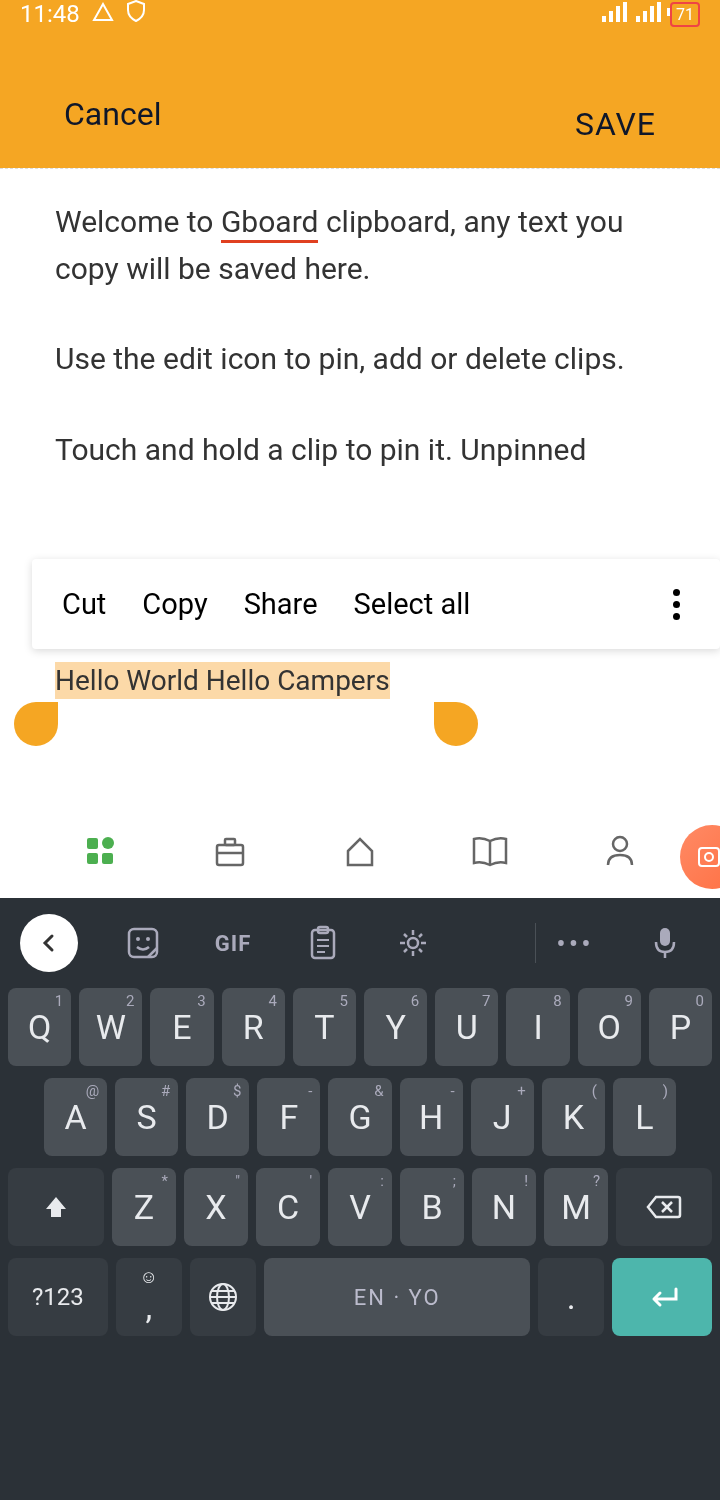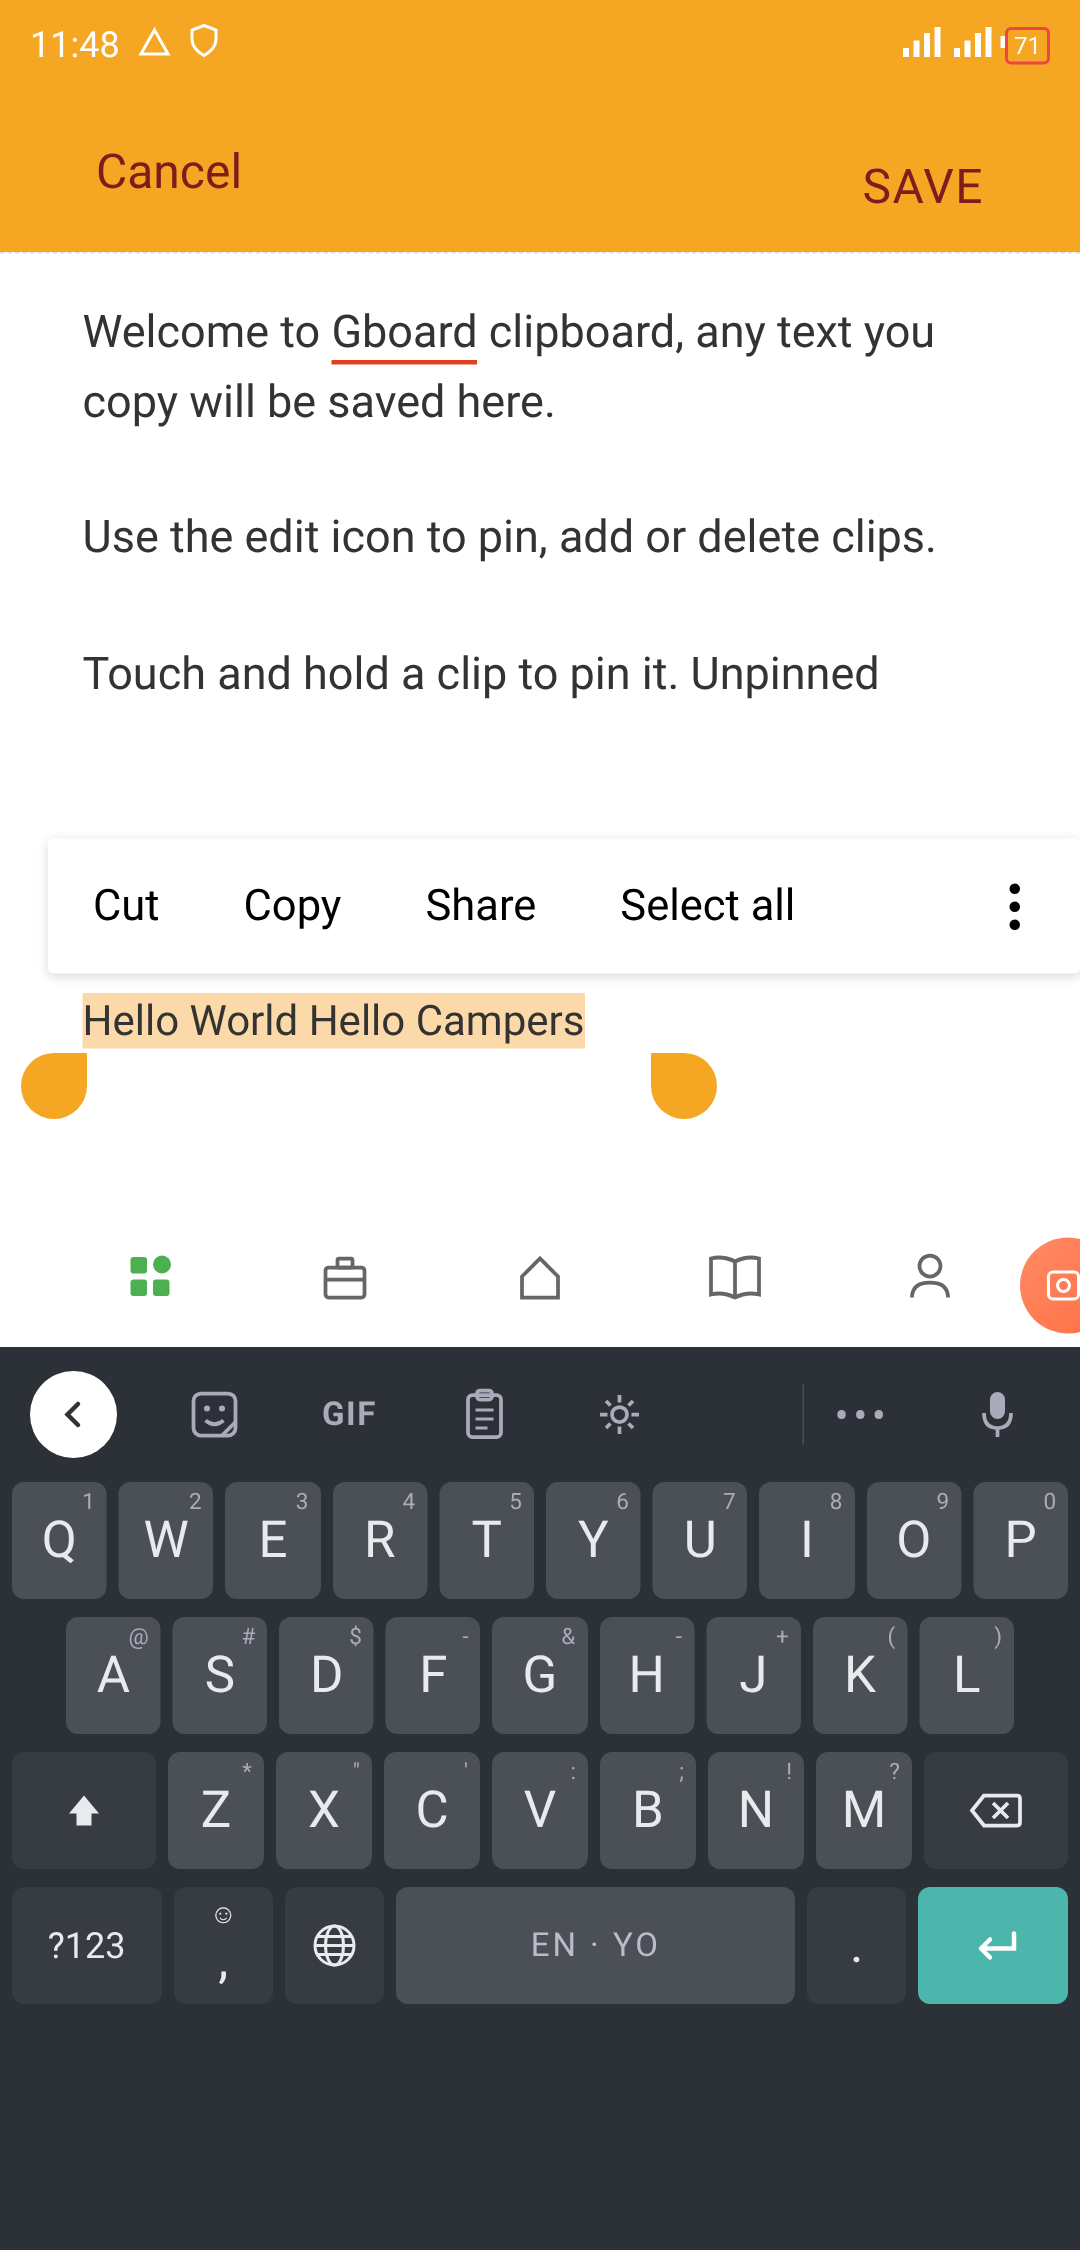--- a/index.html
+++ b/index.html
@@ -1,38 +1,38 @@
 <!DOCTYPE html>
 <html><head>
 <meta charset="utf-8">
 <style>
   * { margin: 0; padding: 0; box-sizing: border-box; font-family: -apple-system, Roboto, sans-serif; }
   body { width: 720px; height: 1500px; background: #000; overflow: hidden; position: relative; }
   
-  .status-bar { background: #f5a623; height: 60px; display: flex; justify-content: space-between; align-items: center; padding: 0 20px; color: #fff; font-size: 24px; }
+  .status-bar { background: #f5a623; height: 60px; display: flex; justify-content: space-between; align-items: flex-start; padding: 0 20px; color: #fff; font-size: 24px; }
   .status-left { display: flex; align-items: center; gap: 12px; }
   .status-right { display: flex; align-items: center; gap: 8px; }
   
   .header { background: #f5a623; height: 108px; display: flex; justify-content: space-between; align-items: center; padding: 0 64px; }
-  .header-btn { color: #7f1d1d; font-size: 32px; font-weight: 400; }
+  .header-btn { color: #0f172a; font-size: 32px; font-weight: 400; }
   .header-btn.save { font-weight: 400; letter-spacing: 1px; margin-top: 19px; }
   
   .content { background: #ffffff; height: 730px; padding: 30px 55px 0; position: relative; border-top: 1px dashed #ddd; }
   .text-content { font-size: 30px; line-height: 1.55; color: #333; }
   .underline-red { border-bottom: 3px solid #e04020; padding-bottom: 1px; }
   .para { margin-bottom: 44px; }
   .para.clipped { overflow: hidden; height: 40px; }
   
   .selected-text { background: #fcd9a8; font-size: 28px; color: #333; padding: 2px 0; display: inline; }
   .selection-wrap { position: absolute; top: 495px; left: 55px; }
   .handle { width: 44px; height: 44px; background: #f5a623; border-radius: 50%; position: absolute; }
   .handle.left { top: 533px; left: 14px; border-top-right-radius: 0; }
   .handle.right { top: 533px; left: 434px; border-top-left-radius: 0; }
   
-  .context-menu { position: absolute; top: 390px; left: 32px; width: 688px; height: 90px; background: #fff; border-radius: 4px; box-shadow: 0 2px 8px rgba(0,0,0,0.15); display: flex; align-items: center; padding: 0 30px; gap: 56px; }
+  .context-menu { position: absolute; top: 390px; left: 32px; width: 688px; height: 90px; background: #fff; border-radius: 4px; box-shadow: 0 2px 8px rgba(0,0,0,0.15); display: flex; align-items: center; padding: 0 30px; gap: 36px; }
   .ctx-item { font-size: 29px; color: #000; white-space: nowrap; }
   .ctx-more { margin-left: auto; display: flex; flex-direction: column; gap: 5px; padding-right: 10px; }
   .ctx-more span { width: 7px; height: 7px; background: #000; border-radius: 50%; }
   
   .camera-fab { position: absolute; right: -24px; top: 656px; width: 64px; height: 64px; background: linear-gradient(135deg, #ff8a65, #ff7043); border-radius: 50%; display: flex; align-items: center; justify-content: center; }
   .camera-fab svg { width: 30px; height: 22px; }
   
   .bottom-tabs { position: absolute; bottom: 0; left: 0; right: 0; height: 95px; display: flex; justify-content: space-around; align-items: center; padding: 0 35px; }
   .tab-icon { width: 40px; height: 40px; display: flex; align-items: center; justify-content: center; }
   

